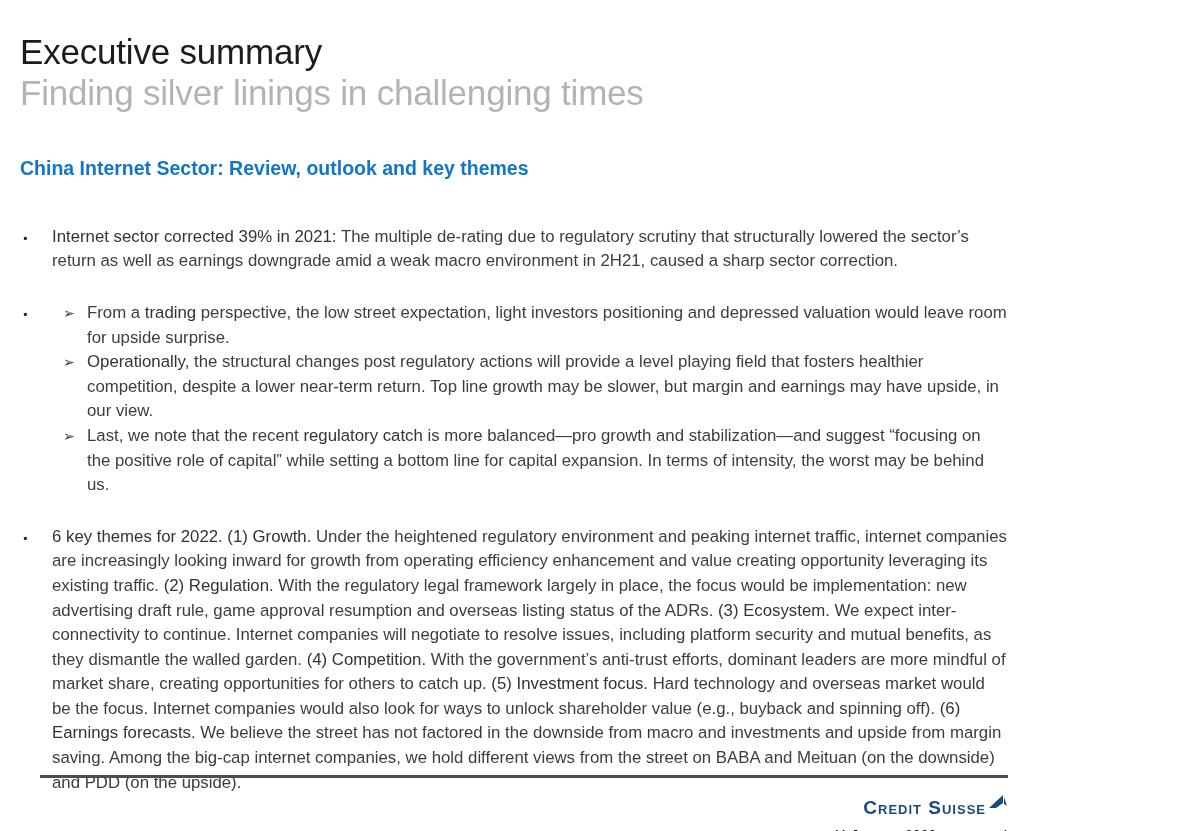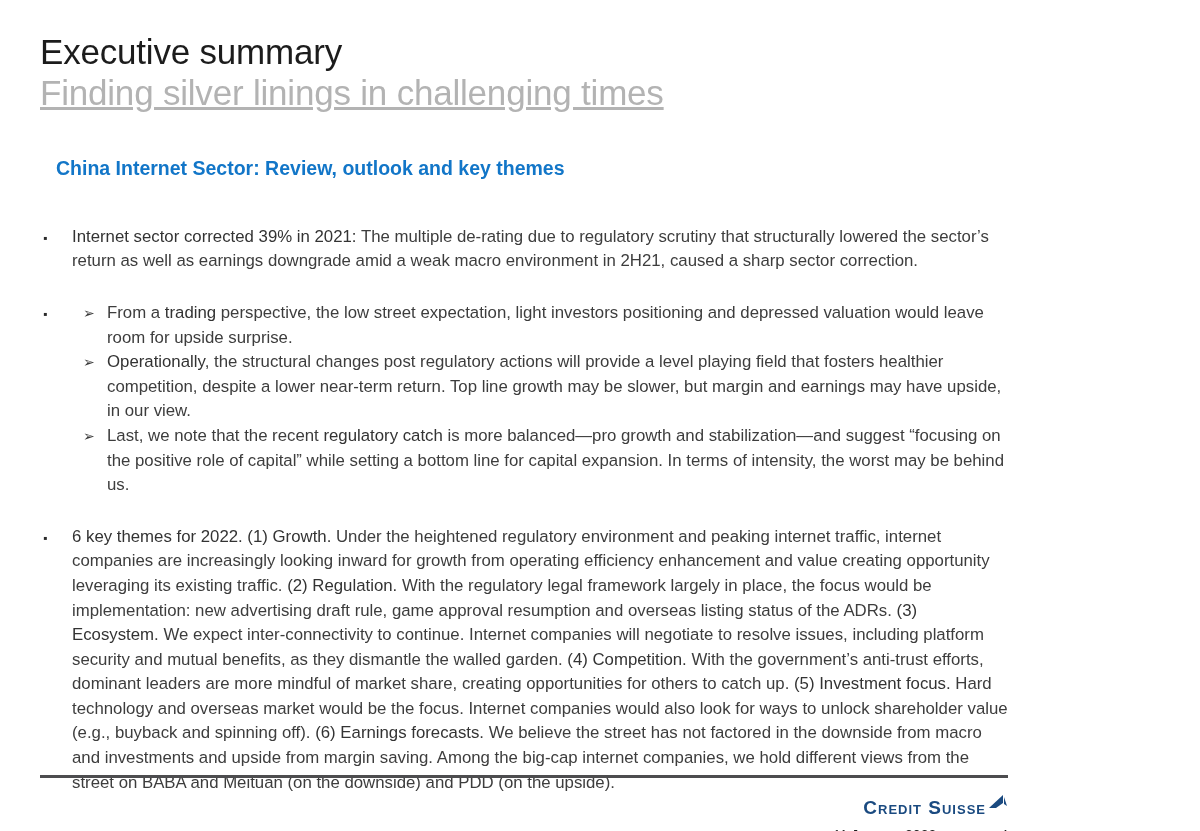--- a/index.html
+++ b/index.html
@@ -2,35 +2,35 @@
 <html><head>
 <meta charset="utf-8">
 <style>
   * { margin:0; padding:0; box-sizing:border-box; }
   html,body { background:#ffffff; }
   body { font-family:"Liberation Sans","DejaVu Sans",sans-serif; }
   .slide {
     position:relative;
     width:1048px; height:831px;
     background:#ffffff;
-    padding:26px 40px 0 40px;
+    padding:26px 40px 0 20px;
     overflow:hidden;
     border-radius:8px;
   }
   .title {
     font-size:35px; font-weight:500; color:#1c1c1c;
     letter-spacing:-0.2px; line-height:1.14; margin-top:6px;
   }
   .subtitle {
     font-size:35px; font-weight:400; color:#b3b3b3;
-    letter-spacing:-0.2px; line-height:1.14; margin-top:1px;text-decoration:underline;
+    letter-spacing:-0.2px; line-height:1.14; margin-top:1px;
   }
   .section-heading {
     font-size:19.5px; font-weight:700; color:#1276c8;
-    margin:44px 0 0 16px;
+    margin:44px 0 0 0;
   }
   .bullets {
     margin-top:45px;
     font-size:16.8px; line-height:24.6px; color:#3d3d3d;
   }
   .bullet-row { display:flex; margin-bottom:27px; }
   .bullet-marker {
     flex:0 0 32px; padding-left:3px; padding-top:1px;
     font-size:12px; color:#2a2a2a; line-height:24.6px;
   }

